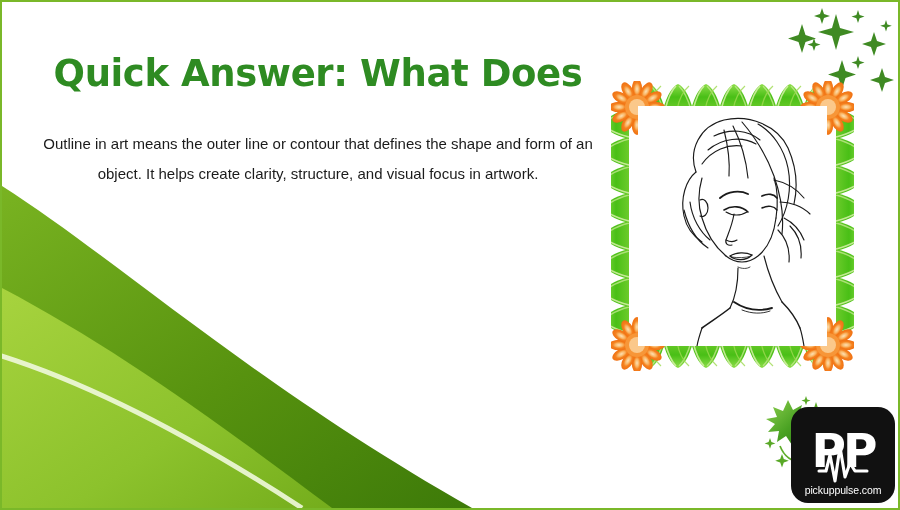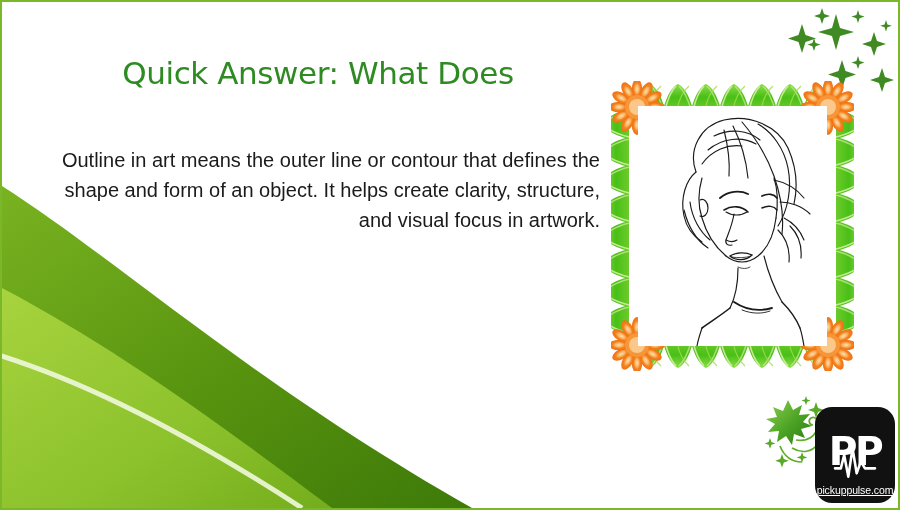--- a/index.html
+++ b/index.html
@@ -23,36 +23,35 @@
   
   .sparkles { position:absolute; right:0; top:0; width:120px; height:105px; pointer-events:none; }
 
   
   .text-col {
     position:absolute; left:26px; top:48px; width:580px;
     text-align:center;
   }
   .headline {
     font-family:"DejaVu Sans", sans-serif;
-    font-weight:normal;
-    font-size:31px;
+    font-weight:bold;
+    font-size:37px;
     line-height:47px;
     letter-spacing:-0.4px;
   }
   .headline .l1 { color:#2e8b22; display:block; }
   .headline .l2 { color:#3cb520; display:block; }
 
   .body-copy {
-    margin-top:48px;
+    margin-top:32px;
     font-family:"Liberation Sans", sans-serif;
-    font-size:20px;
+    font-size:15px;
     line-height:30px;
     color:#1b1b1b;
     padding:0 8px;
-    text-align:right;
   }
 
   
   .art-frame {
     position:absolute;
     left:609px; top:79px;
     width:243px; height:290px;
   }
   .art-frame .frame-svg { position:absolute; inset:0; width:100%; height:100%; }
   .art-inner {
@@ -61,33 +60,32 @@
     background:#ffffff;
     overflow:hidden;
   }
   .art-inner svg { width:100%; height:100%; display:block; }
 
   
   .logo-block { position:absolute; left:760px; top:392px; width:136px; height:112px; }
   .leaf-deco { position:absolute; left:0; top:0; width:72px; height:78px; }
   .logo-badge {
     position:absolute; right:3px; bottom:3px;
-    width:80px; height:96px;
+    width:104px; height:96px;
     background:#111111;
     border-radius:17px;
   }
   .logo-badge svg { position:absolute; inset:0; width:100%; height:100%; }
   .logo-url {
     position:absolute; left:0; right:0; bottom:7px;
     text-align:center;
     color:#ffffff;
     font-family:"Liberation Sans", sans-serif;
     font-size:10.5px;
     letter-spacing:-0.1px;
-    text-decoration:underline;
   }
 </style>
 </head>
 <body>
 
 <div id="canvas">
 
   <div class="swoosh-wrap">
     <svg viewBox="0 0 470 340" preserveAspectRatio="none" aria-hidden="true">
       <defs>

